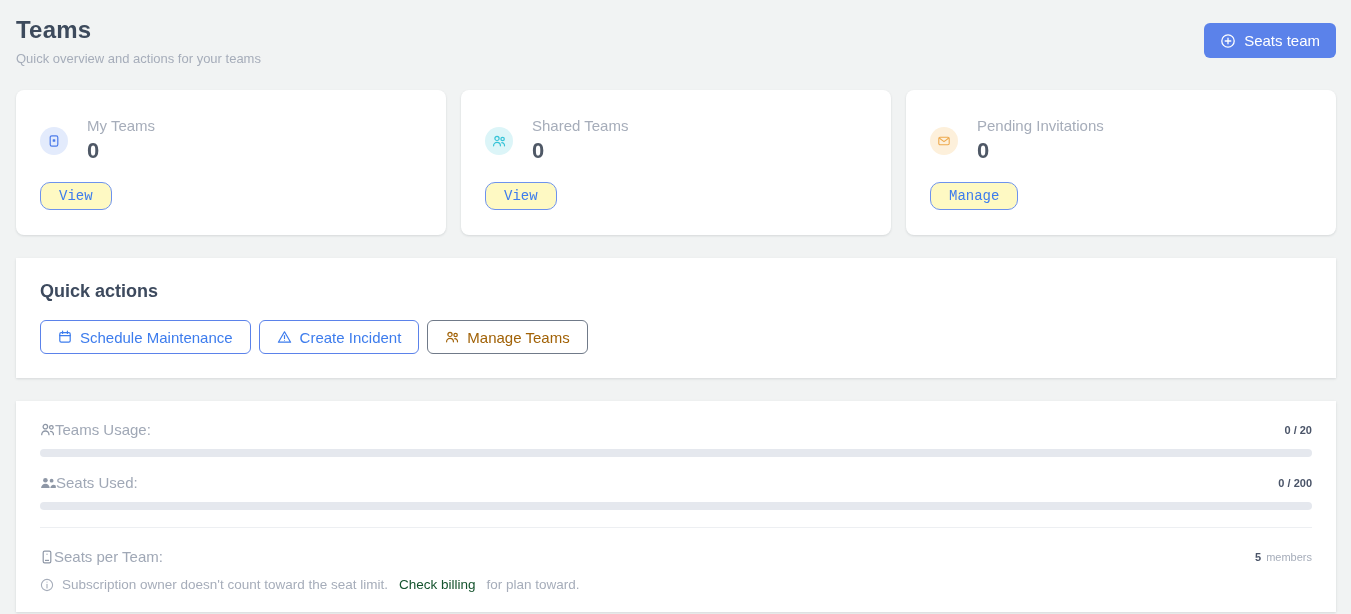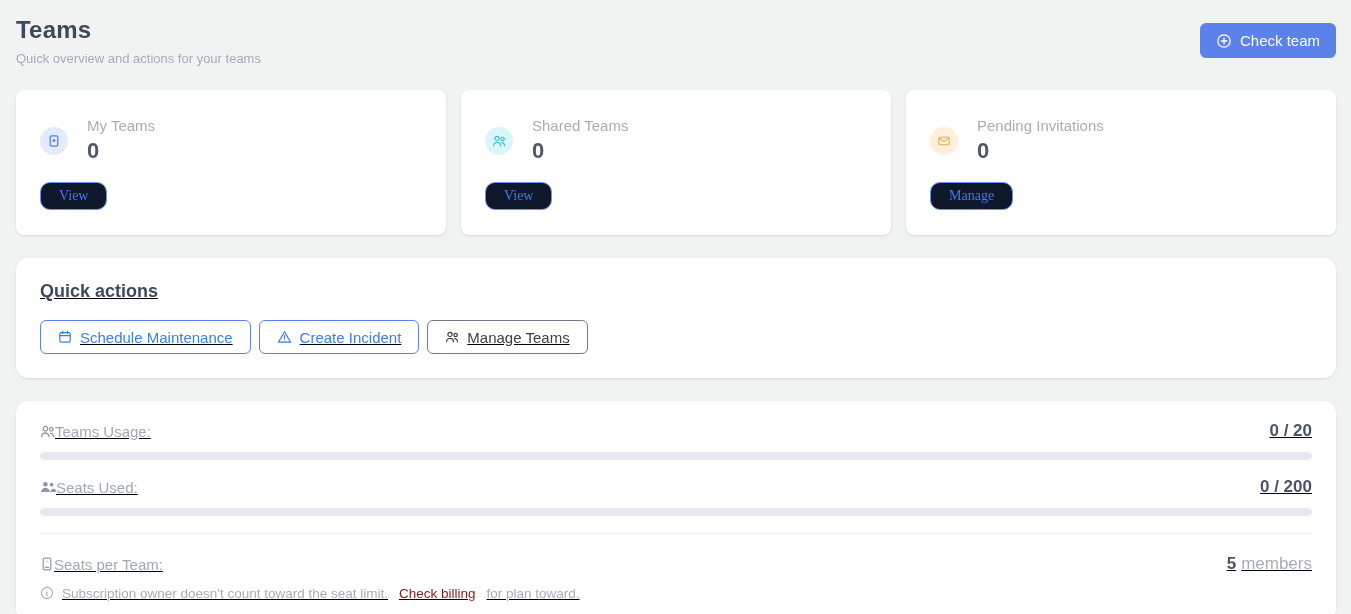--- a/index.html
+++ b/index.html
@@ -36,83 +36,82 @@
   .icon-circle {
     width:28px; height:28px; border-radius:50%;
     display:flex; align-items:center; justify-content:center; flex:none;
   }
   .ic-blue  { background:#e3ebfc; }
   .ic-teal  { background:#dcf5f8; }
   .ic-amber { background:#fdf0db; }
   .card-label { font-size:15px; color:#a6adba; }
   .card-value { font-size:22px; font-weight:700; color:#4f5866; margin-top:4px; }
   .card-action {
-    margin-top:18px; background:#0f172a;
+    margin-top:18px; background:#fef9c3;
     border:1px solid #6d92ee; color:#3d7ced;
-    font-size:14px; font-family:Liberation Serif, serif;
+    font-size:14px; font-family:Liberation Mono, monospace;
     border-radius:10px; padding:5px 18px; cursor:pointer;
   }
 
   
   .panel {
-    background:#ffffff; border-radius:12px;
+    background:#ffffff; border-radius:0;
     box-shadow:0 1px 3px rgba(23,32,49,.08), 0 1px 2px rgba(23,32,49,.05);
     margin-bottom:23px;
-    text-decoration:underline;
   }
 
   
   .qa { padding:23px 24px 24px; }
   .qa-title { font-size:18px; font-weight:600; color:#3d4a5e; }
   .qa-buttons { display:flex; gap:8px; margin-top:18px; }
   .qa-btn {
     display:inline-flex; align-items:center; gap:8px;
     background:#ffffff; border:1px solid #5b82ea; color:#3d7ced;
     font-size:15px; font-family:inherit;
     border-radius:6px; height:34px; padding:0 17px; cursor:pointer;
   }
-  .qa-btn.neutral { border-color:#707a89; color:#404040; }
+  .qa-btn.neutral { border-color:#707a89; color:#a16207; }
   .qa-btn svg { flex:none; }
 
   
   .usage { padding:20px 24px 20px; }
   .u-row { display:flex; align-items:center; justify-content:space-between; }
   .u-label { display:flex; align-items:center; font-size:15px; color:#a0a8b6; }
   .u-label svg { color:#8e97a6; flex:none; }
-  .u-value { font-size:17px; font-weight:700; color:#4a5468; }
+  .u-value { font-size:11px; font-weight:700; color:#4a5468; }
   .progress {
     height:8px; background:#e5e8ee; border-radius:4px;
     margin:11px 0 17px; overflow:hidden;
   }
   .progress-fill { height:100%; background:#5b82ea; border-radius:4px; width:0%; }
   .u-divider { border:none; border-top:1px solid #edeff2; margin:14px 0 20px; }
   .members-unit { color:#a6adba; font-weight:400; margin-left:5px;margin-top:44px; }
   .u-note {
-    display:flex; align-items:flex-start; gap:8px;
+    display:flex; align-items:center; gap:8px;
     margin-top:12px; font-size:13.5px; color:#a6adba;
   }
   .u-note .note-icon { color:#a6adba; display:flex; }
-  .u-note a { color:#7f1d1d; text-decoration:none; margin:0 3px; cursor:pointer; }
+  .u-note a { color:#14532d; text-decoration:none; margin:0 3px; cursor:pointer; }
 </style>
 </head>
 <body>
 
 <div class="page">
 
   <div class="page-header">
     <h1 class="page-title">Teams</h1>
     <div class="page-subtitle">Quick overview and actions for your teams</div>
     <button class="create-btn">
       <span style="display:flex;">
         <svg viewBox="0 0 16 16" width="16" height="16" fill="none" stroke="#ffffff" stroke-width="1.3" stroke-linecap="round">
           <circle cx="8" cy="8" r="6.2"></circle>
           <path d="M8 5.2 V10.8 M5.2 8 H10.8"></path>
         </svg>
       </span>
-      <span>Check team</span>
+      <span>Seats team</span>
     </button>
   </div>
 
   <div class="cards">
 
     <div class="card">
       <div class="card-head">
         <span class="icon-circle ic-blue">
           <svg viewBox="0 0 14 14" width="14" height="14" fill="none" stroke="#4d7cea" stroke-width="1.2">
             <rect x="3.2" y="1.8" width="7.6" height="10.4" rx="1.6"></rect>

